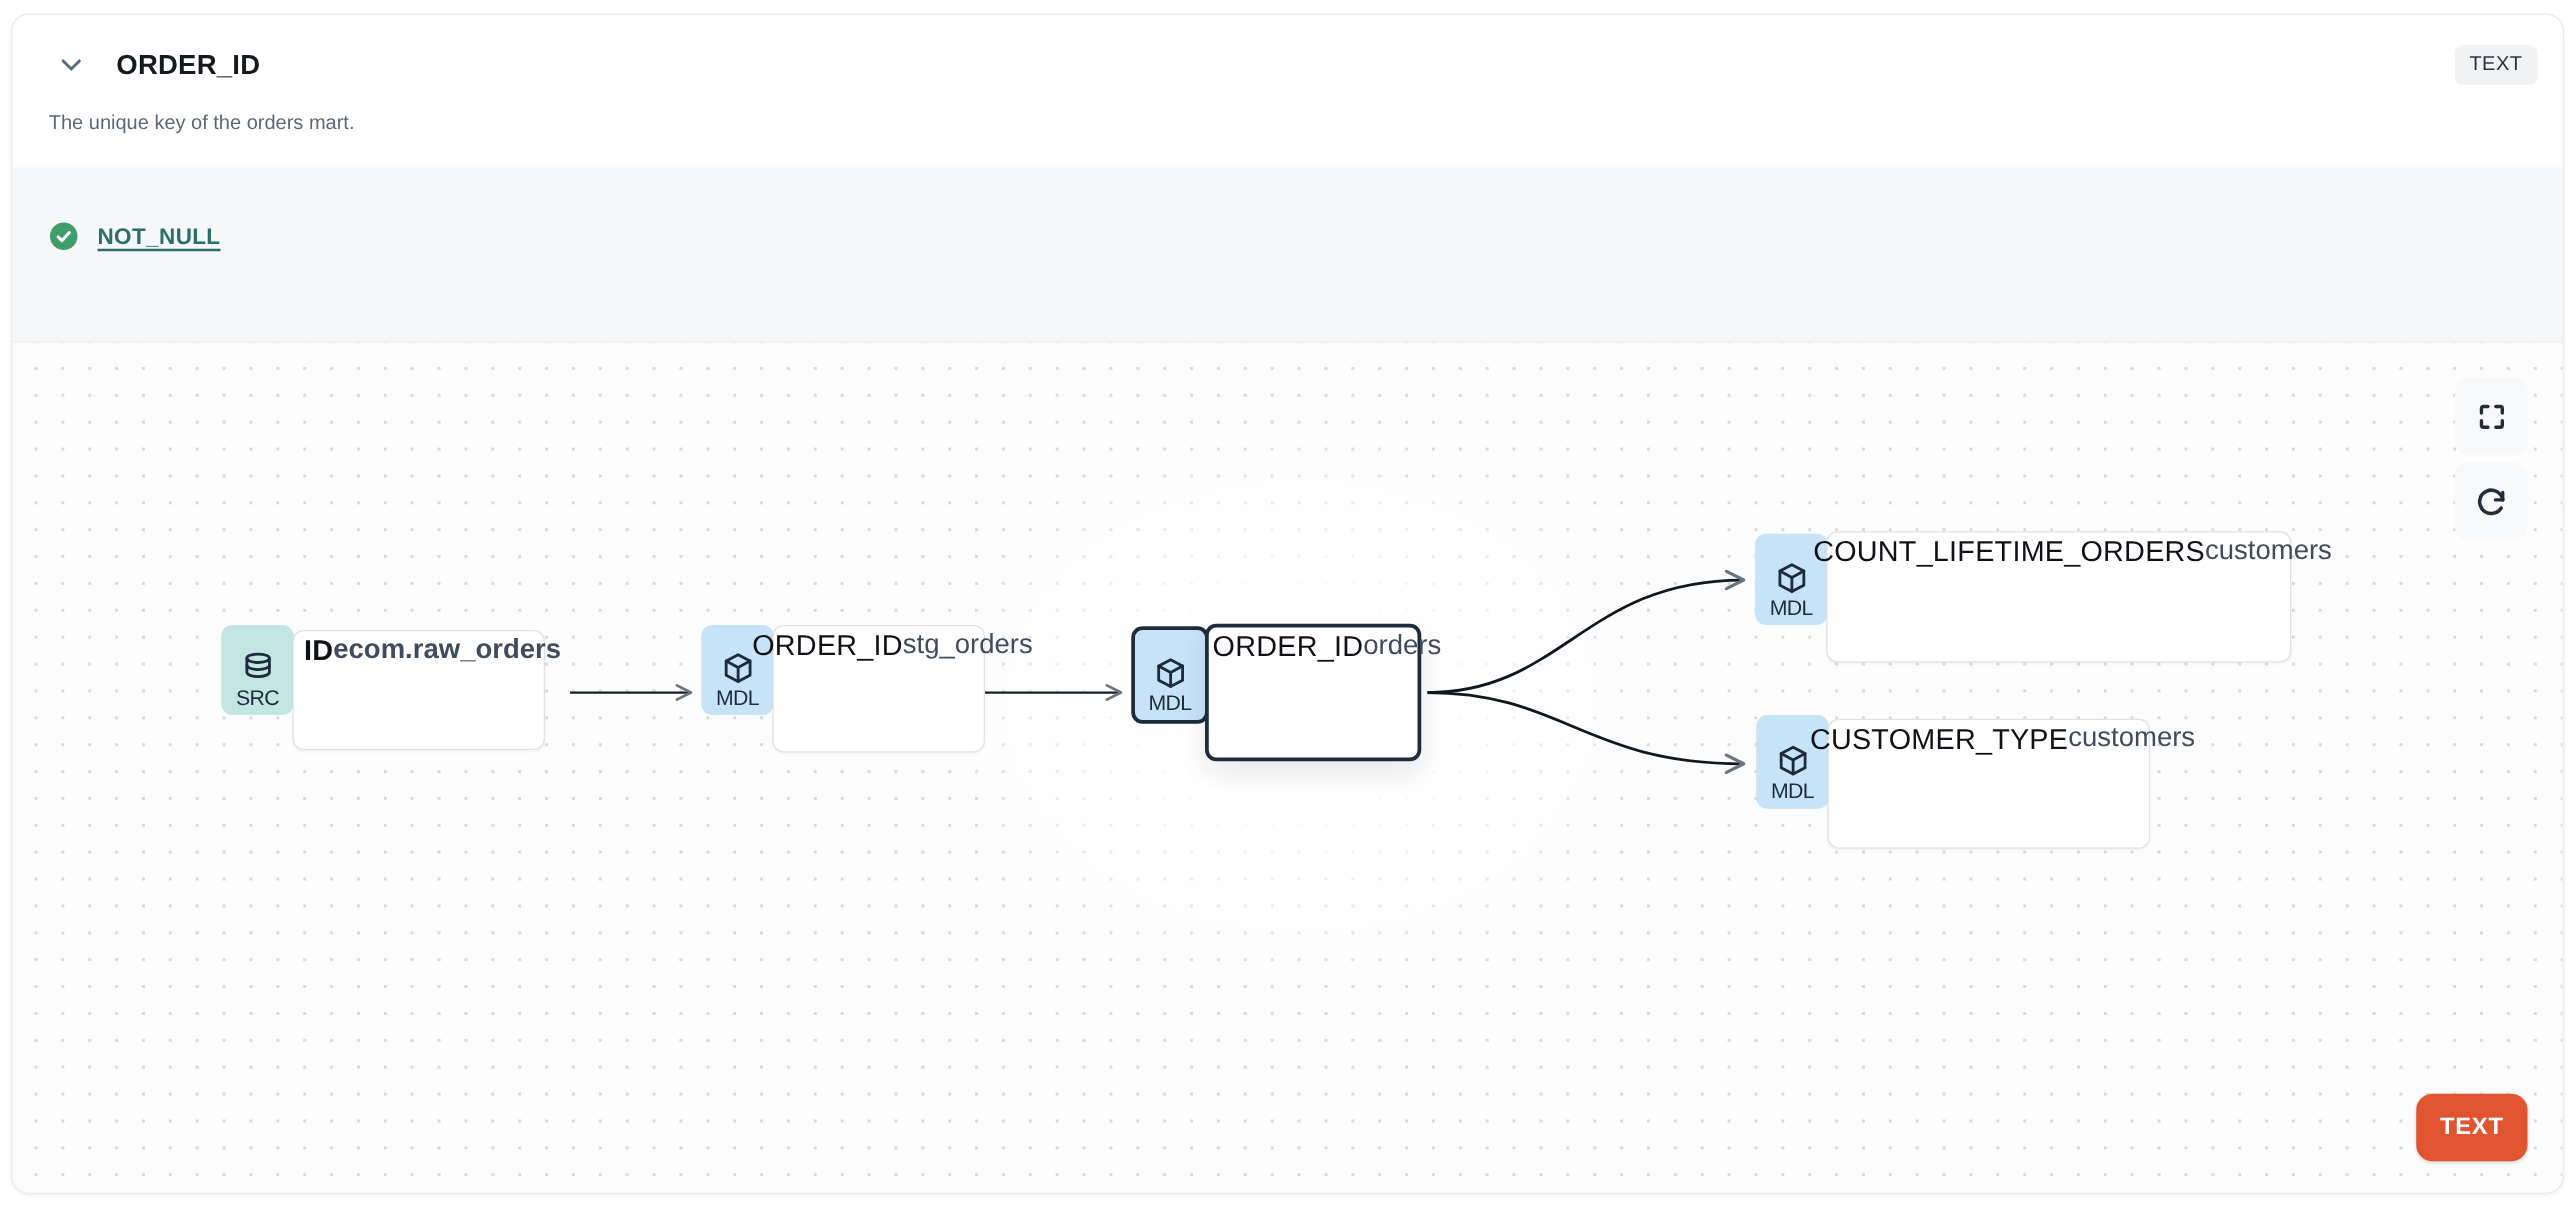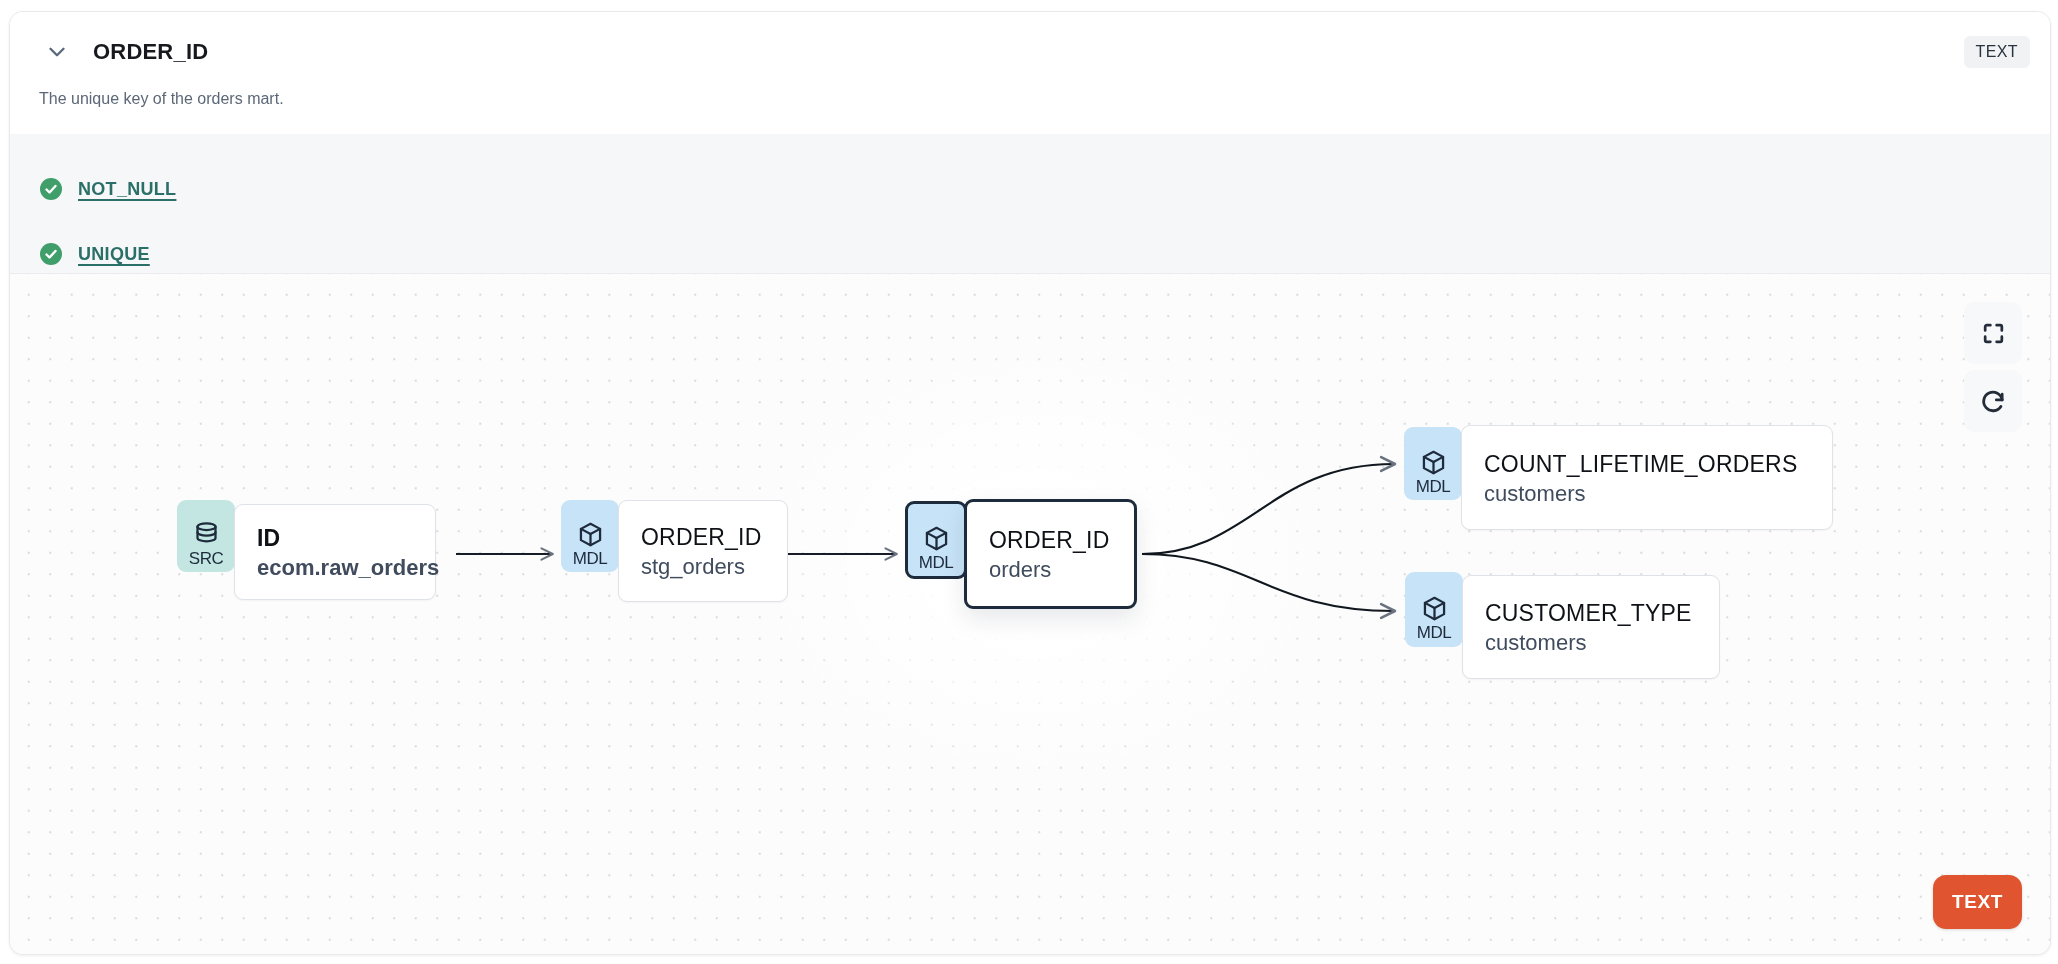--- a/index.html
+++ b/index.html
@@ -44,21 +44,21 @@
   svg.edges { position:absolute; left:0; top:0; width:2042px; height:683px; }
   
   .node { position:absolute; display:flex; align-items:flex-start; cursor:pointer; }
   .node-badge { display:flex; flex-direction:column; align-items:center;
     justify-content:center; gap:1px; border-radius:9px;
     position:relative; z-index:1; padding-top:18px; }
   .node-badge .blabel { font-size:17px; font-weight:500; color:#1d2b3c;
     letter-spacing:-0.5px; }
   .node-card { background:#ffffff; border:1px solid #dfe2e6; border-radius:9px;
     margin-left:-1px; position:relative; z-index:2;
-    display:flex; flex-direction:column; justify-content:center;
+    display:flex; flex-direction:row; justify-content:center;
     padding-left:22px; box-shadow:0 1px 2px rgba(0,0,0,0.04); }
   .node-name { font-size:23px; color:#0e1116; letter-spacing:0.2px;
     white-space:nowrap; line-height:31px; }
   .node-sub { font-size:22px; color:#404c5e; white-space:nowrap; line-height:27px; }
   .hl .node-card { border:3px solid #1e2b3c;
     box-shadow:0 10px 24px rgba(20,30,45,0.10); }
   .hl .node-badge { border:3px solid #1e2b3c; }
   .badge-src { background:#c3e6e2;align-items:center; }
   .badge-mdl { background:#c7e3f7; }
   
@@ -96,29 +96,20 @@
   <div class="tests">
     <div class="test-row">
       <span class="check">
         <svg width="24" height="24" viewBox="0 0 24 24">
             <circle cx="12" cy="12" r="11" fill="#3f9e6a"></circle>
             <polyline points="7.5 12.5 10.5 15.5 16.5 9" fill="none" stroke="#ffffff" stroke-width="2.4" stroke-linecap="round" stroke-linejoin="round"></polyline>
           </svg>
       </span>
       <a class="test-link">NOT_NULL</a>
     </div>
-    <div class="test-row">
-      <span class="check">
-        <svg width="24" height="24" viewBox="0 0 24 24">
-            <circle cx="12" cy="12" r="11" fill="#3f9e6a"></circle>
-            <polyline points="7.5 12.5 10.5 15.5 16.5 9" fill="none" stroke="#ffffff" stroke-width="2.4" stroke-linecap="round" stroke-linejoin="round"></polyline>
-          </svg>
-      </span>
-      <a class="test-link">UNIQUE</a>
-    </div>
   </div>
 
   <div class="canvas">
     <div class="glow"></div>
 
     <svg class="edges">
       <defs>
         <marker id="arr" viewBox="0 0 10 10" refX="8" refY="5" markerWidth="9" markerHeight="9" orient="auto-start-reverse">
           <path d="M1.5 1.5 L8.5 5 L1.5 8.5" fill="none" stroke="#6b7380" stroke-width="1.3" stroke-linecap="round" stroke-linejoin="round"></path>
         </marker>

